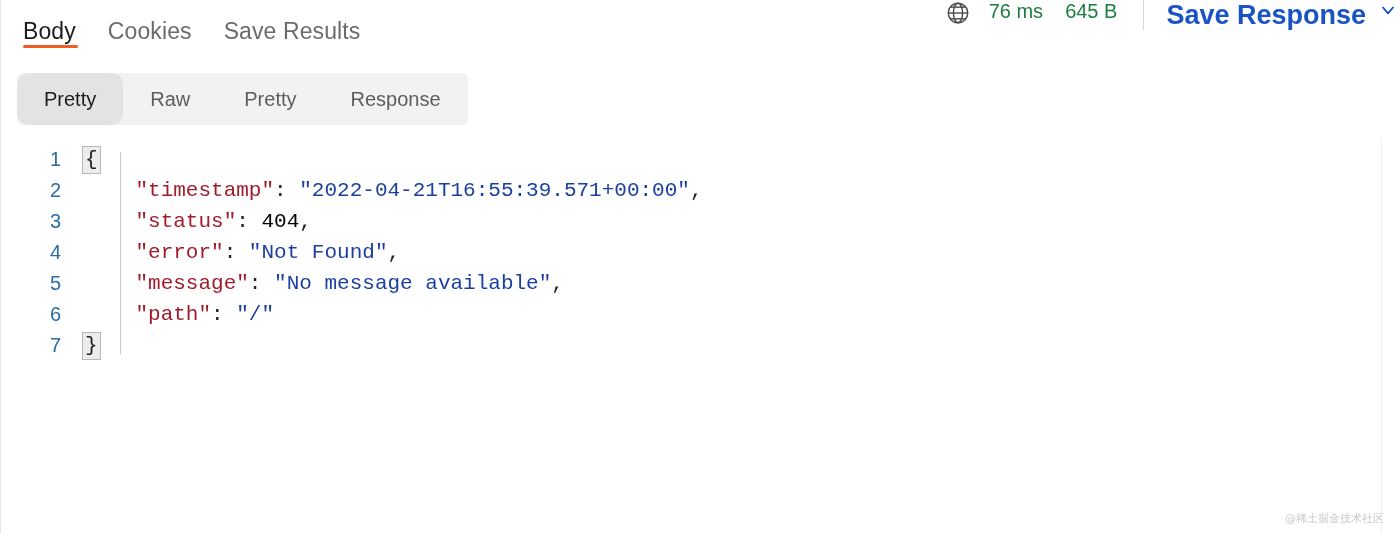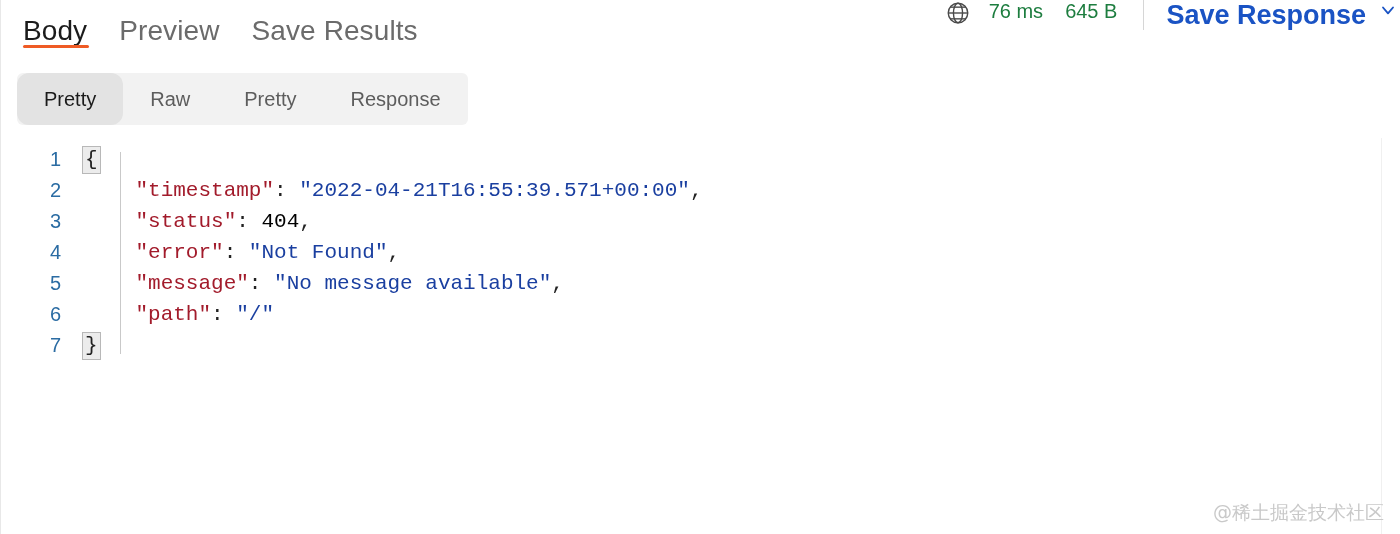--- a/index.html
+++ b/index.html
@@ -25,21 +25,21 @@
   }
   .tabs {
     display: flex; align-items: center;
     height: 62px; padding-left: 16px; gap: 0;
   }
   .tab {
     position: relative;
     height: 62px;
     display: flex; align-items: center;
     padding: 0 16px;
-    font-size: 28px;
+    font-size: 23px;
     color: #6b6b6b;
     cursor: pointer;
     white-space: nowrap;
     letter-spacing: .1px;
   }
   .tab:first-child { padding-left: 6px; }
   .tab.active { color: #1b1b1b; font-weight: 400; }
   .tab.active::after {
     content: "";
     position: absolute;
@@ -160,41 +160,41 @@
     padding: 0 2px;
     border: 1px solid #b8b8b8;
     background: #ececec;
     line-height: 26px;
     margin-left: -3px;
   }
 
   
   .watermark {
     position: absolute; right: 16px; bottom: 8px;
-    font-size: 19px; color: #c9c9c9;
+    font-size: 11px; color: #c9c9c9;
     font-family: "DejaVu Sans", sans-serif;
     user-select: none; white-space: nowrap;
   }
   .rightrule {
     position: absolute; right: 18px; top: 138px;
     width: 1px; height: 396px; background: #f0f0f0;
   }
 </style>
 </head>
 <body>
 
 <div id="app">
 
   <div class="tabrow">
     <div class="tabs" id="tabs-host">
         <div class="tab active">
           <span>Body</span>
         </div>
         <div class="tab">
-          <span>Preview</span>
+          <span>Cookies</span>
         </div>
         <div class="tab">
           <span>Save Results</span>
         </div>
       </div>
   </div>
 
   <div class="status">
     <span class="globe">
       <svg width="26" height="26" viewBox="0 0 24 24" fill="none" stroke="#4a4a4a" stroke-width="1.3">

